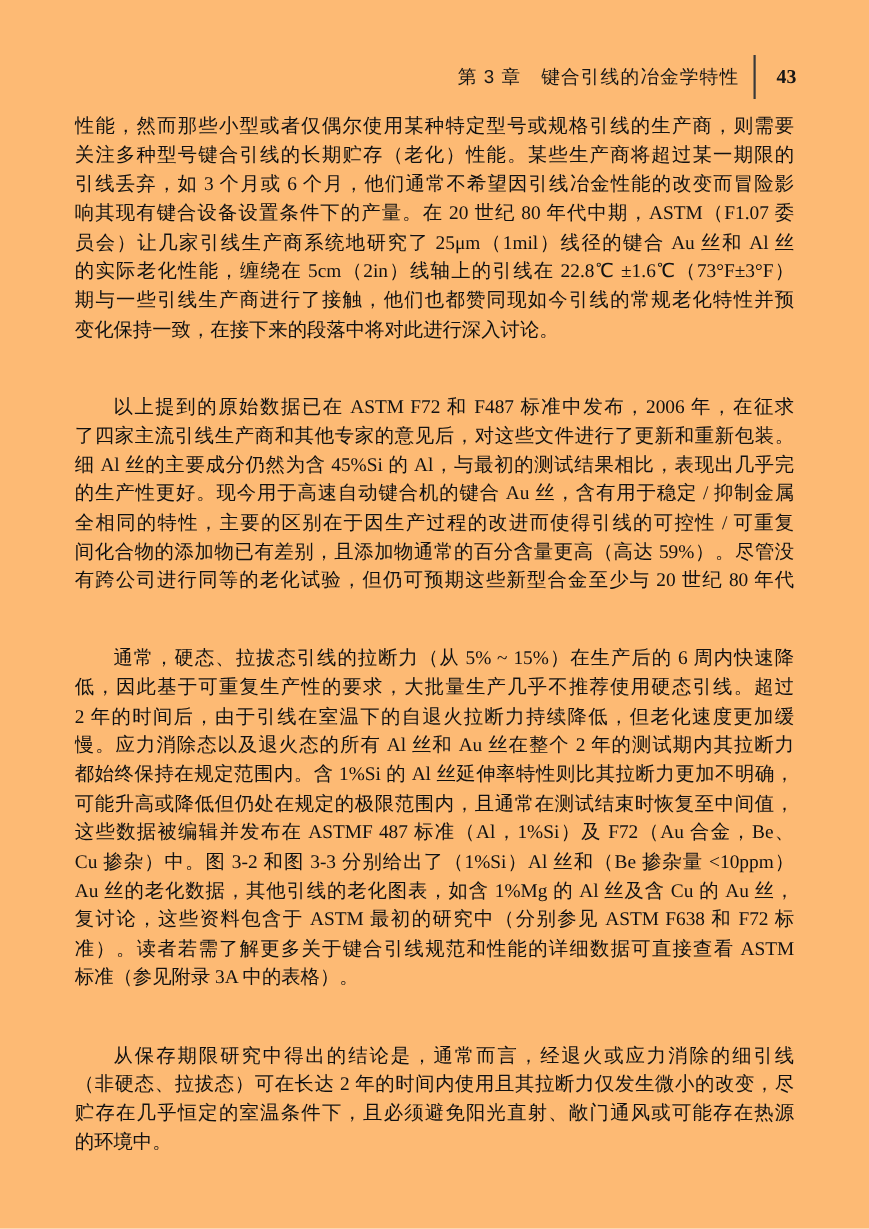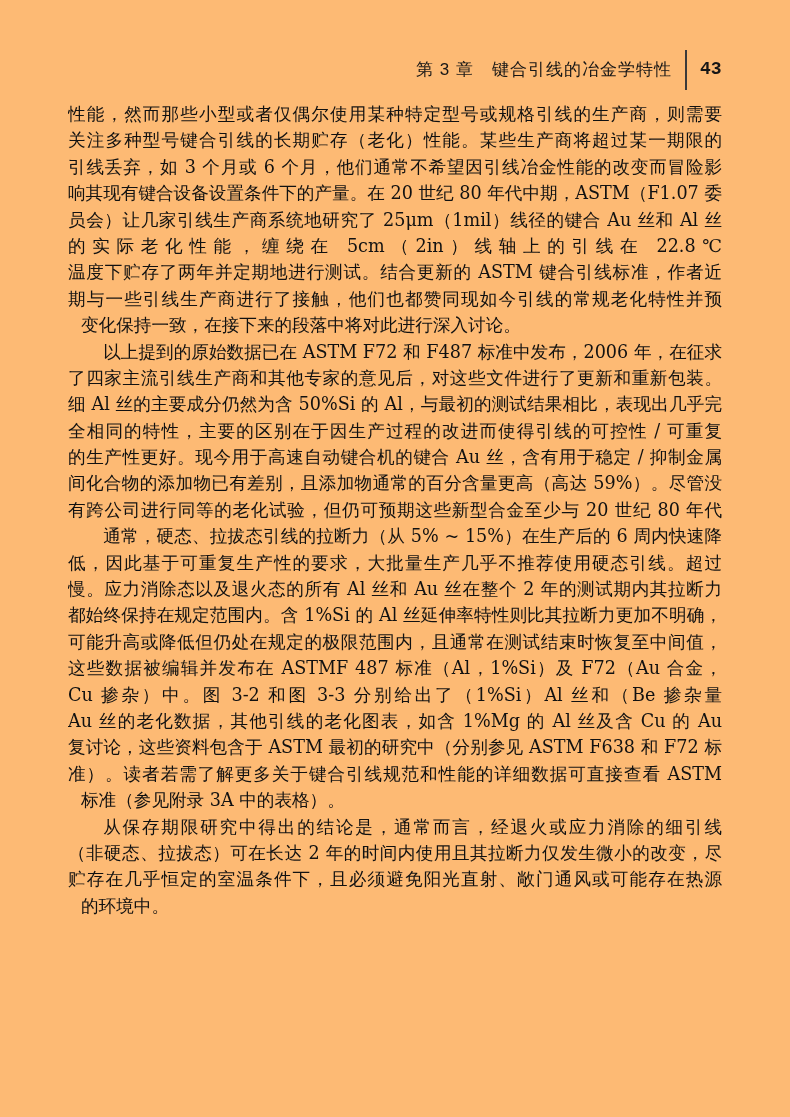--- a/index.html
+++ b/index.html
@@ -35,90 +35,92 @@
     padding-bottom: 2px;
   }
   .header-divider {
     width: 2px;
     height: 40px;
     background: #3a3a3a;
     margin: 0 13px 0 13px;
     flex: 0 0 auto;
   }
   .page-number {
-    font-family: Liberation Mono, monospace;
+    font-family: Liberation Serif, serif;
     font-size: 18px;
     font-weight: bold;
     color: #161616;
     line-height: 1;
     padding-bottom: 2px;
     min-width: 24px;
+    text-align: right;
   }
   .page-body {
     position: absolute;
     top: 101px;
     left: 68px;
     width: 654px;
     font-size: 17.6px;
   }
   .paragraph {
     margin: 0;
     padding: 0;
   }
   .line {
     height: 26.4px;
     line-height: 26.4px;
     overflow: hidden;
     text-align: justify;
     text-align-last: justify;
     white-space: normal;
+    font-family: Liberation Serif, serif;
   }
   .line.last {
     text-align: left;
     text-align-last: left;
-    margin-left: 13px;
   }
   .line.indent {
     text-indent: 2em;
+    margin-top: 44px;
   }
 </style>
 </head>
 <body>
 
 <div class="page">
   <div class="running-header">
     <span class="chapter-title">第 3 章　键合引线的冶金学特性</span>
     <span class="header-divider"></span>
     <span class="page-number">43</span>
   </div>
 
   <div class="page-body">
       <div class="paragraph">
         <div class="line">性能，然而那些小型或者仅偶尔使用某种特定型号或规格引线的生产商，则需要</div>
         <div class="line">关注多种型号键合引线的长期贮存（老化）性能。某些生产商将超过某一期限的</div>
         <div class="line">引线丢弃，如 3 个月或 6 个月，他们通常不希望因引线冶金性能的改变而冒险影</div>
         <div class="line">响其现有键合设备设置条件下的产量。在 20 世纪 80 年代中期，ASTM（F1.07 委</div>
         <div class="line">员会）让几家引线生产商系统地研究了 25μm（1mil）线径的键合 Au 丝和 Al 丝</div>
         <div class="line">的实际老化性能，缠绕在 5cm（2in）线轴上的引线在 22.8℃ ±1.6℃（73°F±3°F）</div>
-        <div class="line">温度下贮存了两年并定期地进行测试。结合更新的 ASTM 键合引线标准，作者近</div>
         <div class="line">期与一些引线生产商进行了接触，他们也都赞同现如今引线的常规老化特性并预</div>
         <div class="line last">变化保持一致，在接下来的段落中将对此进行深入讨论。</div>
       </div>
       <div class="paragraph">
         <div class="line indent">以上提到的原始数据已在 ASTM F72 和 F487 标准中发布，2006 年，在征求</div>
         <div class="line">了四家主流引线生产商和其他专家的意见后，对这些文件进行了更新和重新包装。</div>
-        <div class="line">细 Al 丝的主要成分仍然为含 50%Si 的 Al，与最初的测试结果相比，表现出几乎完</div>
+        <div class="line">细 Al 丝的主要成分仍然为含 45%Si 的 Al，与最初的测试结果相比，表现出几乎完</div>
+        <div class="line">的生产性更好。现今用于高速自动键合机的键合 Au 丝，含有用于稳定 / 抑制金属</div>
         <div class="line">全相同的特性，主要的区别在于因生产过程的改进而使得引线的可控性 / 可重复</div>
-        <div class="line">的生产性更好。现今用于高速自动键合机的键合 Au 丝，含有用于稳定 / 抑制金属</div>
         <div class="line">间化合物的添加物已有差别，且添加物通常的百分含量更高（高达 59%）。尽管没</div>
         <div class="line">有跨公司进行同等的老化试验，但仍可预期这些新型合金至少与 20 世纪 80 年代</div>
       </div>
       <div class="paragraph">
         <div class="line indent">通常，硬态、拉拔态引线的拉断力（从 5% ~ 15%）在生产后的 6 周内快速降</div>
         <div class="line">低，因此基于可重复生产性的要求，大批量生产几乎不推荐使用硬态引线。超过</div>
+        <div class="line">2 年的时间后，由于引线在室温下的自退火拉断力持续降低，但老化速度更加缓</div>
         <div class="line">慢。应力消除态以及退火态的所有 Al 丝和 Au 丝在整个 2 年的测试期内其拉断力</div>
         <div class="line">都始终保持在规定范围内。含 1%Si 的 Al 丝延伸率特性则比其拉断力更加不明确，</div>
         <div class="line">可能升高或降低但仍处在规定的极限范围内，且通常在测试结束时恢复至中间值，</div>
         <div class="line">这些数据被编辑并发布在 ASTMF 487 标准（Al，1%Si）及 F72（Au 合金，Be、</div>
         <div class="line">Cu 掺杂）中。图 3-2 和图 3-3 分别给出了（1%Si）Al 丝和（Be 掺杂量 &lt;10ppm）</div>
         <div class="line">Au 丝的老化数据，其他引线的老化图表，如含 1%Mg 的 Al 丝及含 Cu 的 Au 丝，</div>
         <div class="line">复讨论，这些资料包含于 ASTM 最初的研究中（分别参见 ASTM F638 和 F72 标</div>
         <div class="line">准）。读者若需了解更多关于键合引线规范和性能的详细数据可直接查看 ASTM</div>
         <div class="line last">标准（参见附录 3A 中的表格）。</div>
       </div>

